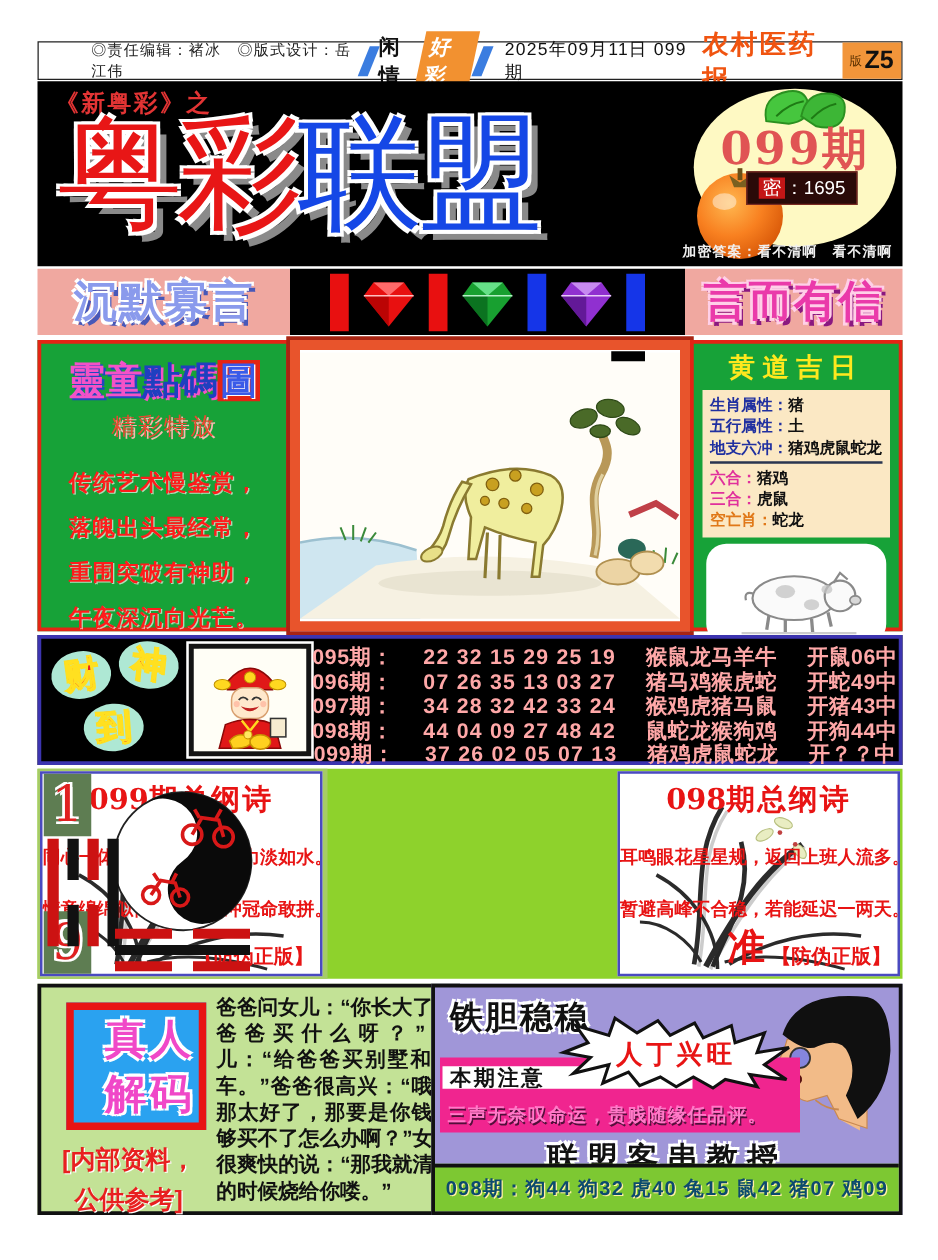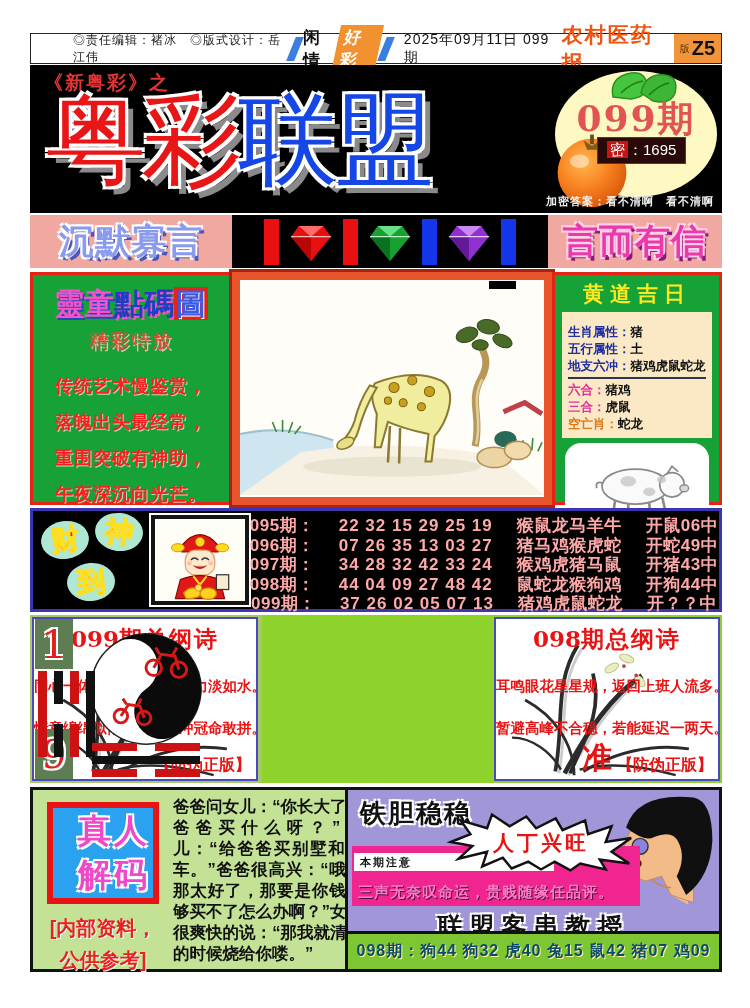--- a/index.html
+++ b/index.html
@@ -57,21 +57,21 @@
   .tc-b { color:#1f3fc0; text-shadow:2px 2px 0 #f352c8; }
   .tc-r { color:#3a5ae8; background:#e42414; padding:0 2px; text-shadow:1px 1px 0 #fff; }
   #lp-sub { margin-top:3px; text-align:center; font-size:19px; font-weight:400; color:#e84a30; text-shadow:2px 2px 0 #f8b8b0; letter-spacing:2px; }
   #lp-poem { margin-top:14px; text-align:center; }
   #lp-poem div { font-size:18px; font-weight:bold; color:#ff1c1c; line-height:36px; text-shadow:1px 1px 0 rgba(255,255,255,.65); letter-spacing:1px; }
   #mpanel { left:232px; top:272px; width:320px; height:233px; background:#fff; border:8px solid #e8542c; outline:3px solid #a82412; }
   #mpanel svg { display:block; width:100%; height:100%; }
   #mp-bar { top:1px; right:28px; width:27px; height:8px; background:#000; }
   #rpanel { left:552px; top:272px; width:170px; height:233px; background:#17a238; border:3px solid #e42414; }
   .g-title { text-align:center; font-size:21px; font-weight:900; color:#ffe81e; letter-spacing:6px; }
-  #alm-box { margin:4px 7px 0 7px; background:#fbe8c4; padding:12px 6px 5px 6px; }
+  #alm-box { margin:4px 7px 0 7px; background:#fbe8c4; padding:4px 6px 5px 6px; }
   .alm-row { font-size:12.5px; line-height:17px; white-space:nowrap; }
   .alm-top { border-bottom:2px solid #2a3550; padding-bottom:2px; margin-bottom:3px; }
   .lab-blue { color:#2030a0; font-weight:bold; }
   .lab-mag  { color:#e0309c; font-weight:bold; }
   .lab-org  { color:#e07818; font-weight:bold; }
   .alm-val  { color:#111; font-weight:bold; }
   #duty-box { margin:5px 10px 0 10px; height:80px; background:#fff; border-radius:16px; display:flex; align-items:center; justify-content:center; }
 
   
   #csrow { left:30px; top:508px; width:692px; height:104px; background:#000; border:3px solid #3c34b0; }
@@ -111,33 +111,33 @@
   .vbar.split-r { background:linear-gradient(#cc1212 0 38%, transparent 38% 62%, #cc1212 62% 100%); }
   .vbar.solid-k { background:#111; }
   .hbars-right { position:absolute; right:4px; top:58px; width:62px; }
   .hbars-bot { position:absolute; left:62px; bottom:1px; width:108px; }
   .hrow { height:8px; margin-bottom:5px; }
   .hrow.split-r { background:linear-gradient(90deg,#cc1212 0 42%, transparent 42% 58%, #cc1212 58% 100%); }
   .hrow.solid-k { background:#111; }
 
   
   #botgreen { left:30px; top:787px; width:338px; height:185px; background:#c3e296; border:3px solid #111; }
-  #decode-box { left:14px; top:12px; width:112px; height:102px; border:6px solid #e81414; background:#2aa2f0; display:flex; flex-direction:column; align-items:center; justify-content:center;padding-left:22px; }
+  #decode-box { left:20px; top:12px; width:112px; height:102px; border:6px solid #e81414; background:#2aa2f0; display:flex; flex-direction:column; align-items:center; justify-content:center;padding-left:22px; }
   #decode-box div { font-size:33px; font-weight:900; color:#f048c8; line-height:44px; letter-spacing:3px;
     text-shadow:-2px -2px 0 #fff,2px -2px 0 #fff,-2px 2px 0 #fff,2px 2px 0 #fff; }
   #decode-note { left:4px; top:122px; width:132px; text-align:center; }
   #decode-note div { font-size:20px; font-weight:900; color:#e82020; line-height:32px; text-shadow:1px 1px 0 #fff; }
   #joke { left:140px; top:6px; width:190px; bottom:4px; font-size:16.5px; font-weight:600; color:#111; line-height:21px; text-align:justify; }
   #botpurple { left:345px; top:787px; width:377px; height:185px; background:#a096d8; border:3px solid #111; }
   #td-title { left:12px; top:6px; font-size:26px; font-weight:900; color:#111; letter-spacing:2px;
     text-shadow:-2px -2px 0 #fff,2px -2px 0 #fff,-2px 2px 0 #fff,2px 2px 0 #fff; }
   #td-face { right:-2px; top:0px; width:128px; height:122px; }
   #td-band { left:4px; top:56px; width:288px; height:60px; background:#f0258f; }
   #td-notice { position:absolute; left:2px; top:7px; width:200px; height:18px; background:#fff; display:flex; align-items:center; padding-left:6px;
-    font-size:11px; font-weight:900; color:#111; letter-spacing:2px; }
+    font-size:17px; font-weight:900; color:#111; letter-spacing:2px; }
   #td-slogan { position:absolute; left:6px; bottom:4px; font-size:15px; font-weight:900; color:#ff7ac8; white-space:nowrap;
     text-shadow:1px 1px 0 #50103a; letter-spacing:1px; }
   #td-burst { left:95px; top:22px; width:196px; height:60px; }
   #td-burst svg { position:absolute; left:0; top:0; width:100%; height:100%; }
   #td-burst .bursttxt { position:absolute; left:0; right:0; top:17px; text-align:center; font-size:21px; font-weight:900; color:#e81414; letter-spacing:3px; }
   #td-prof { left:0; width:100%; top:120px; text-align:center; font-size:25px; font-weight:900; color:#111; letter-spacing:7px;
     text-shadow:-2px -2px 0 #fff,2px -2px 0 #fff,-2px 2px 0 #fff,2px 2px 0 #fff; }
   #td-strip { left:0; right:0; bottom:0; height:38px; background:#7dc832; border-top:3px solid #111; display:flex; align-items:center; justify-content:center; }
   #td-strip div { font-size:16px; font-weight:900; color:#0c4a6e; letter-spacing:1px; text-shadow:1px 1px 0 #fff0a0; white-space:nowrap; }
 </style>

